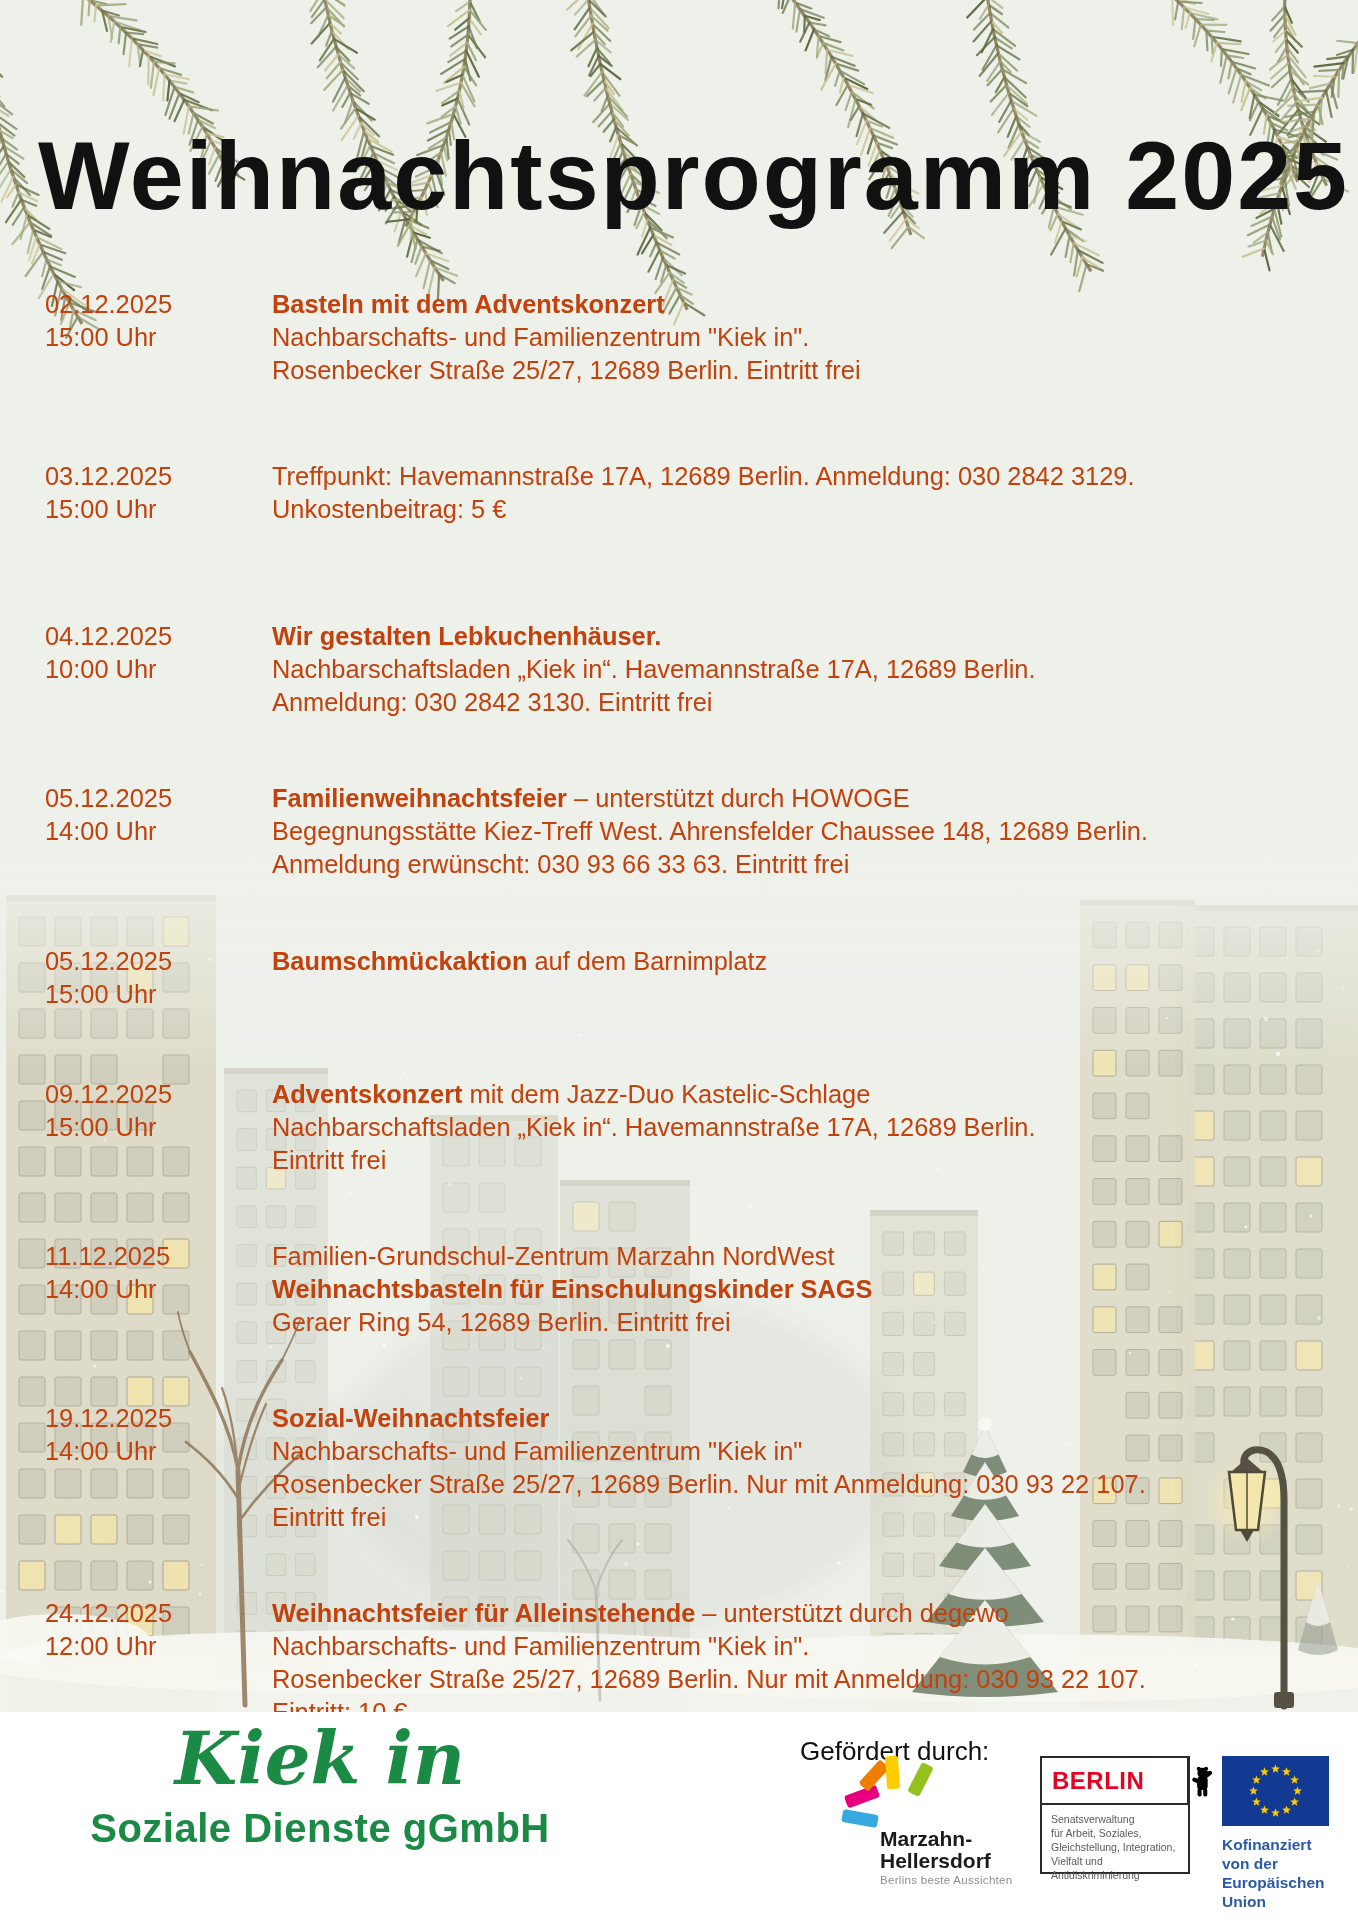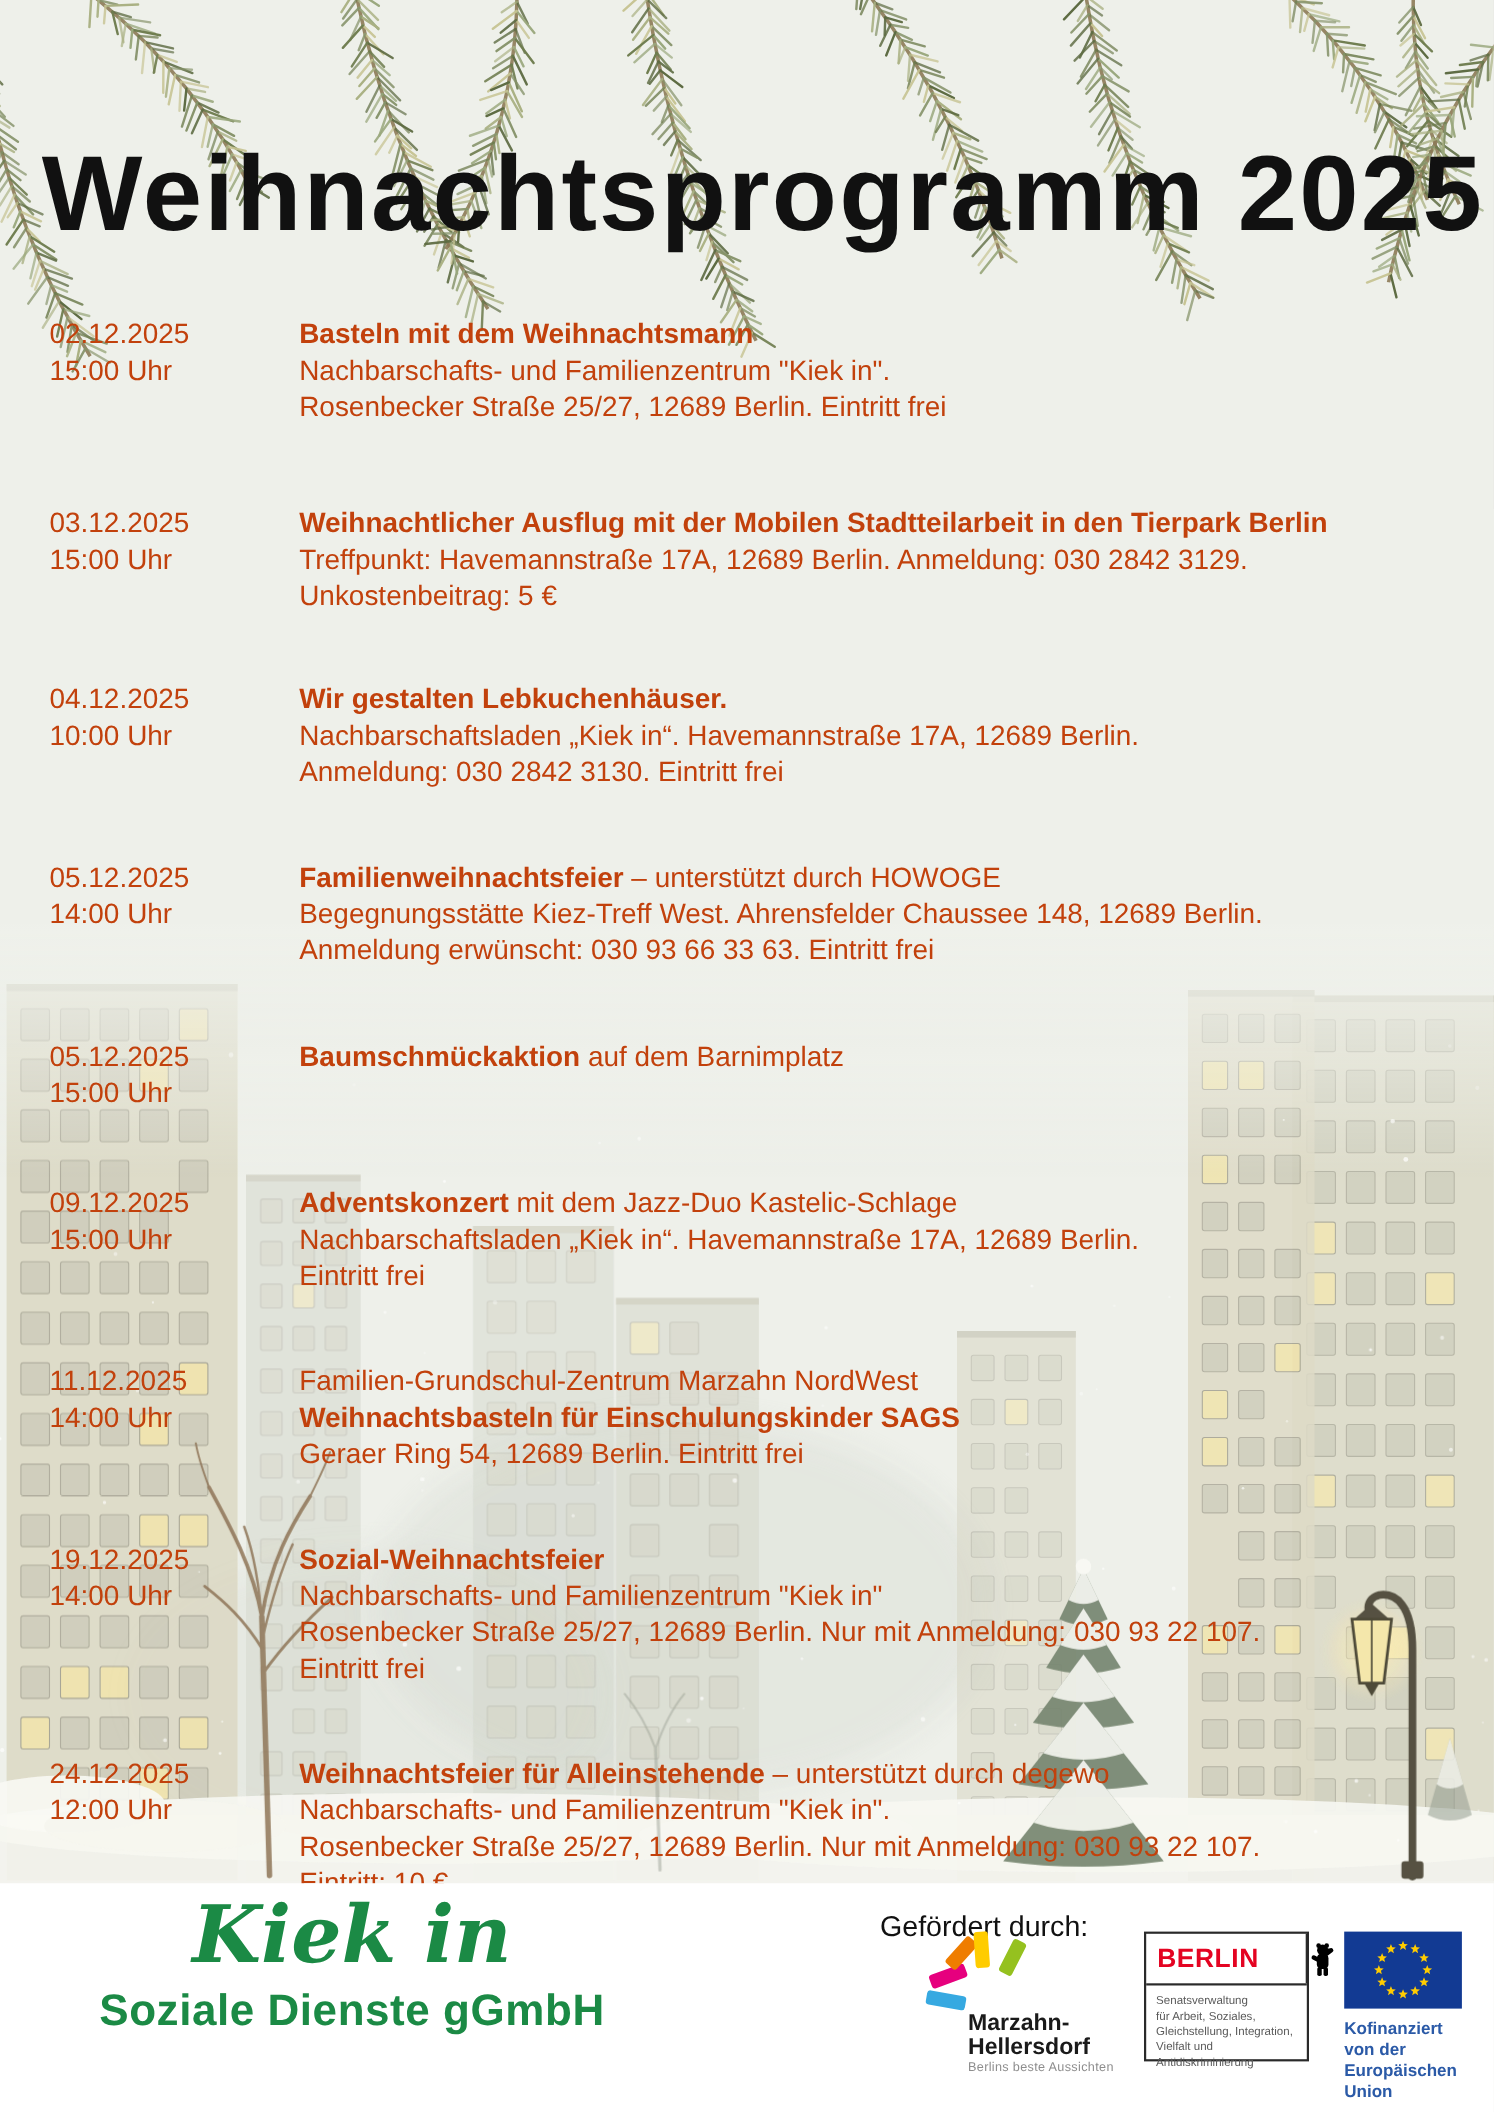--- a/index.html
+++ b/index.html
@@ -1242,33 +1242,32 @@
 
   <div class="content">
     <div class="title">Weihnachtsprogramm 2025</div>
     <div class="events">
     <div class="event">
       <div class="dcol">
         <div class="date">02.12.2025</div>
         <div class="time">15:00 Uhr</div>
       </div>
       <div class="desc">
-            <div class="line"><strong>Basteln mit dem Weihnachtsmann</strong></div>
+            <div class="line"><strong>Basteln mit dem Adventskonzert</strong></div>
             <div class="line">Nachbarschafts- und Familienzentrum "Kiek in".</div>
             <div class="line">Rosenbecker Straße 25/27, 12689 Berlin. Eintritt frei</div>
           </div>
     </div>
 
     <div class="event">
       <div class="dcol">
         <div class="date">03.12.2025</div>
         <div class="time">15:00 Uhr</div>
       </div>
       <div class="desc">
-            <div class="line"><strong>Weihnachtlicher Ausflug mit der Mobilen Stadtteilarbeit in den Tierpark Berlin</strong></div>
             <div class="line">Treffpunkt: Havemannstraße 17A, 12689 Berlin. Anmeldung: 030 2842 3129.</div>
             <div class="line">Unkostenbeitrag: 5 €</div>
           </div>
     </div>
 
     <div class="event">
       <div class="dcol">
         <div class="date">04.12.2025</div>
         <div class="time">10:00 Uhr</div>
       </div>

